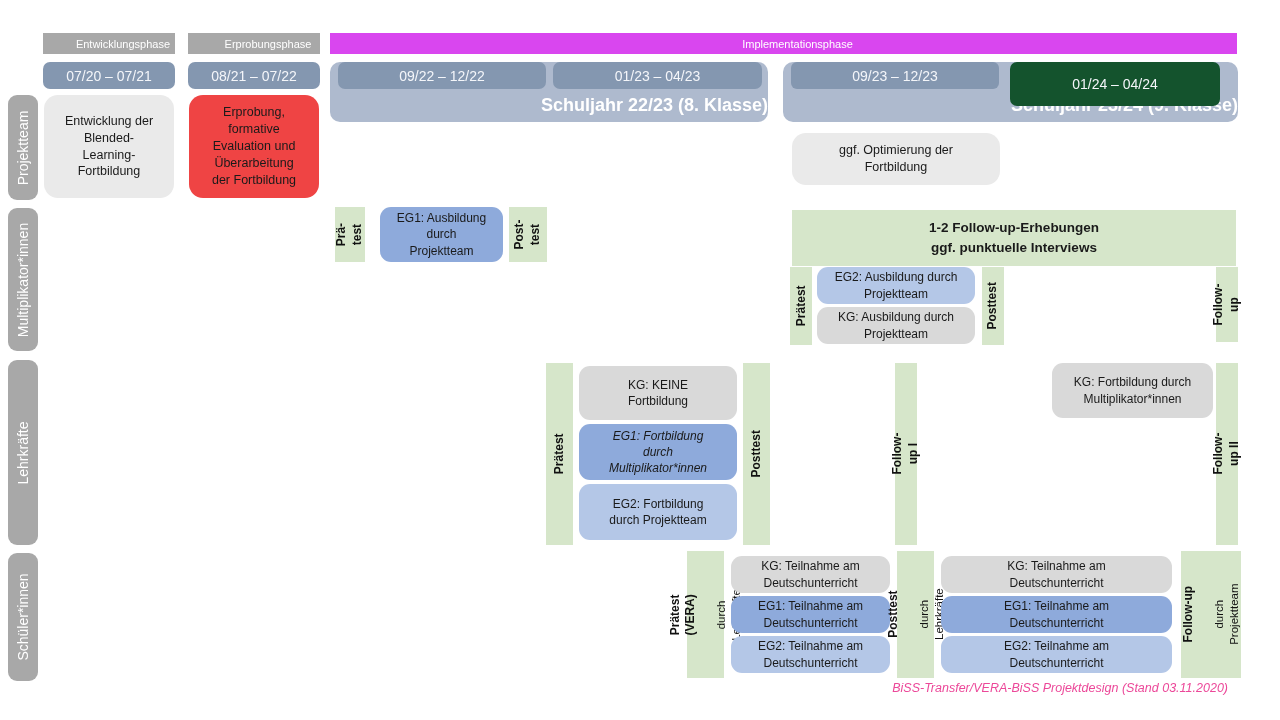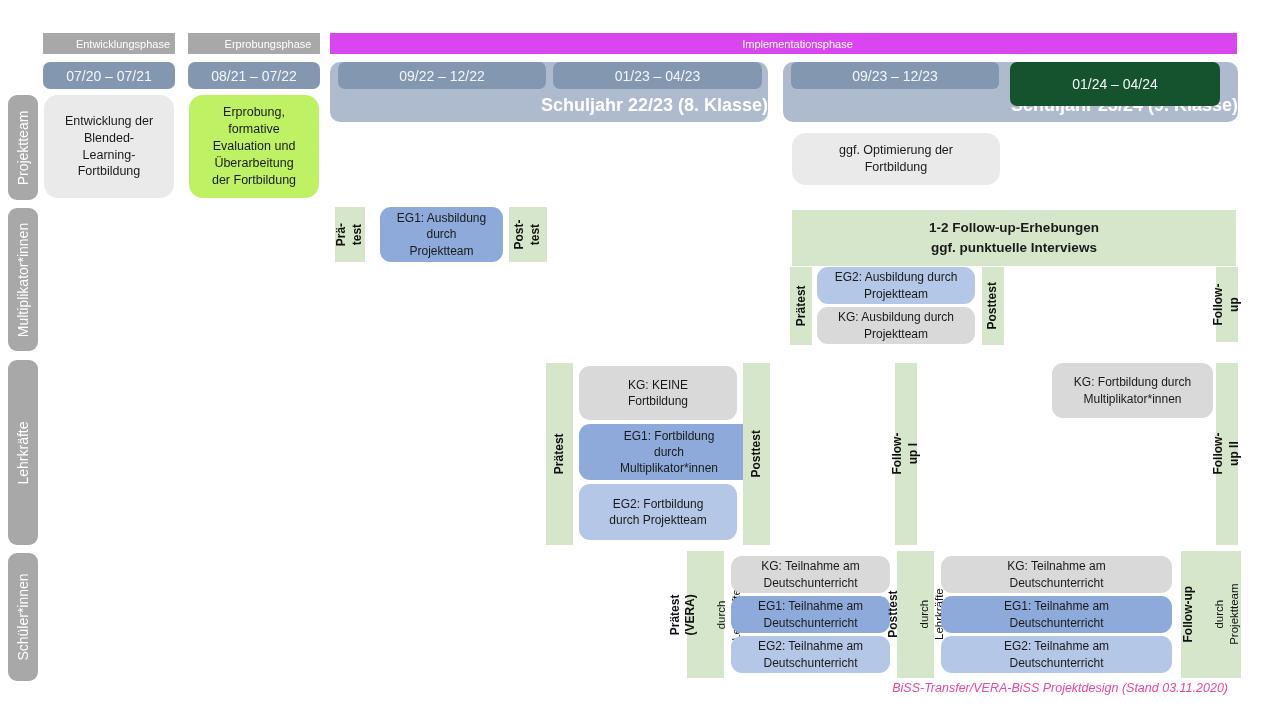--- a/index.html
+++ b/index.html
@@ -85,21 +85,21 @@
     <span class="v">Lehrkräfte</span>
   </div>
   <div class="abs rowlabel" style="left: 8px; top: 553px; width: 30px; height: 128px; background-color: rgb(168, 168, 168);">
     <span class="v">Schüler*innen</span>
   </div>
 
   <div class="abs box big" style="left: 44px; top: 95px; width: 130px; height: 103px; background-color: rgb(234, 234, 234);">Entwicklung der
 Blended-
 Learning-
 Fortbildung</div>
-  <div class="abs box big" style="left: 189px; top: 95px; width: 130px; height: 103px; background-color: #bef264;">Erprobung,
+  <div class="abs box big" style="left: 189px; top: 95px; width: 130px; height: 103px; background-color: #ef4444;">Erprobung,
 formative
 Evaluation und
 Überarbeitung
 der Fortbildung</div>
   <div class="abs box big" style="left: 792px; top: 133px; width: 208px; height: 52px; background-color: rgb(234, 234, 234);">ggf. Optimierung der
 Fortbildung</div>
 
   <div class="abs strip" style="left: 335px; top: 207px; width: 30px; height: 55px; background-color: rgb(214, 230, 202);">
     <div class="v">Prä-
 test</div>
@@ -125,21 +125,21 @@
   </div>
   <div class="abs strip" style="left: 1216px; top: 267px; width: 22px; height: 75px; background-color: rgb(214, 230, 202);">
     <div class="v">Follow-up</div>
   </div>
 
   <div class="abs strip" style="left: 546px; top: 363px; width: 27px; height: 182px; background-color: rgb(214, 230, 202);">
     <div class="v">Prätest</div>
   </div>
   <div class="abs box" style="left: 579px; top: 366px; width: 158px; height: 54px; background-color: rgb(217, 217, 217);">KG: KEINE
 Fortbildung</div>
-  <div class="abs box" style="left: 579px; top: 424px; width: 180px; height: 56px; background-color: rgb(142, 170, 219);">EG1: Fortbildung
+  <div class="abs box" style="left: 579px; top: 424px; width: 158px; height: 56px; background-color: rgb(142, 170, 219); font-style: italic;">EG1: Fortbildung
 durch
 Multiplikator*innen</div>
   <div class="abs box" style="left: 579px; top: 484px; width: 158px; height: 56px; background-color: rgb(180, 199, 231);">EG2: Fortbildung
 durch Projektteam</div>
   <div class="abs strip" style="left: 743px; top: 363px; width: 27px; height: 182px; background-color: rgb(214, 230, 202);">
     <div class="v">Posttest</div>
   </div>
   <div class="abs strip" style="left: 895px; top: 363px; width: 22px; height: 182px; background-color: rgb(214, 230, 202);">
     <div class="v">Follow-up I</div>
   </div>

